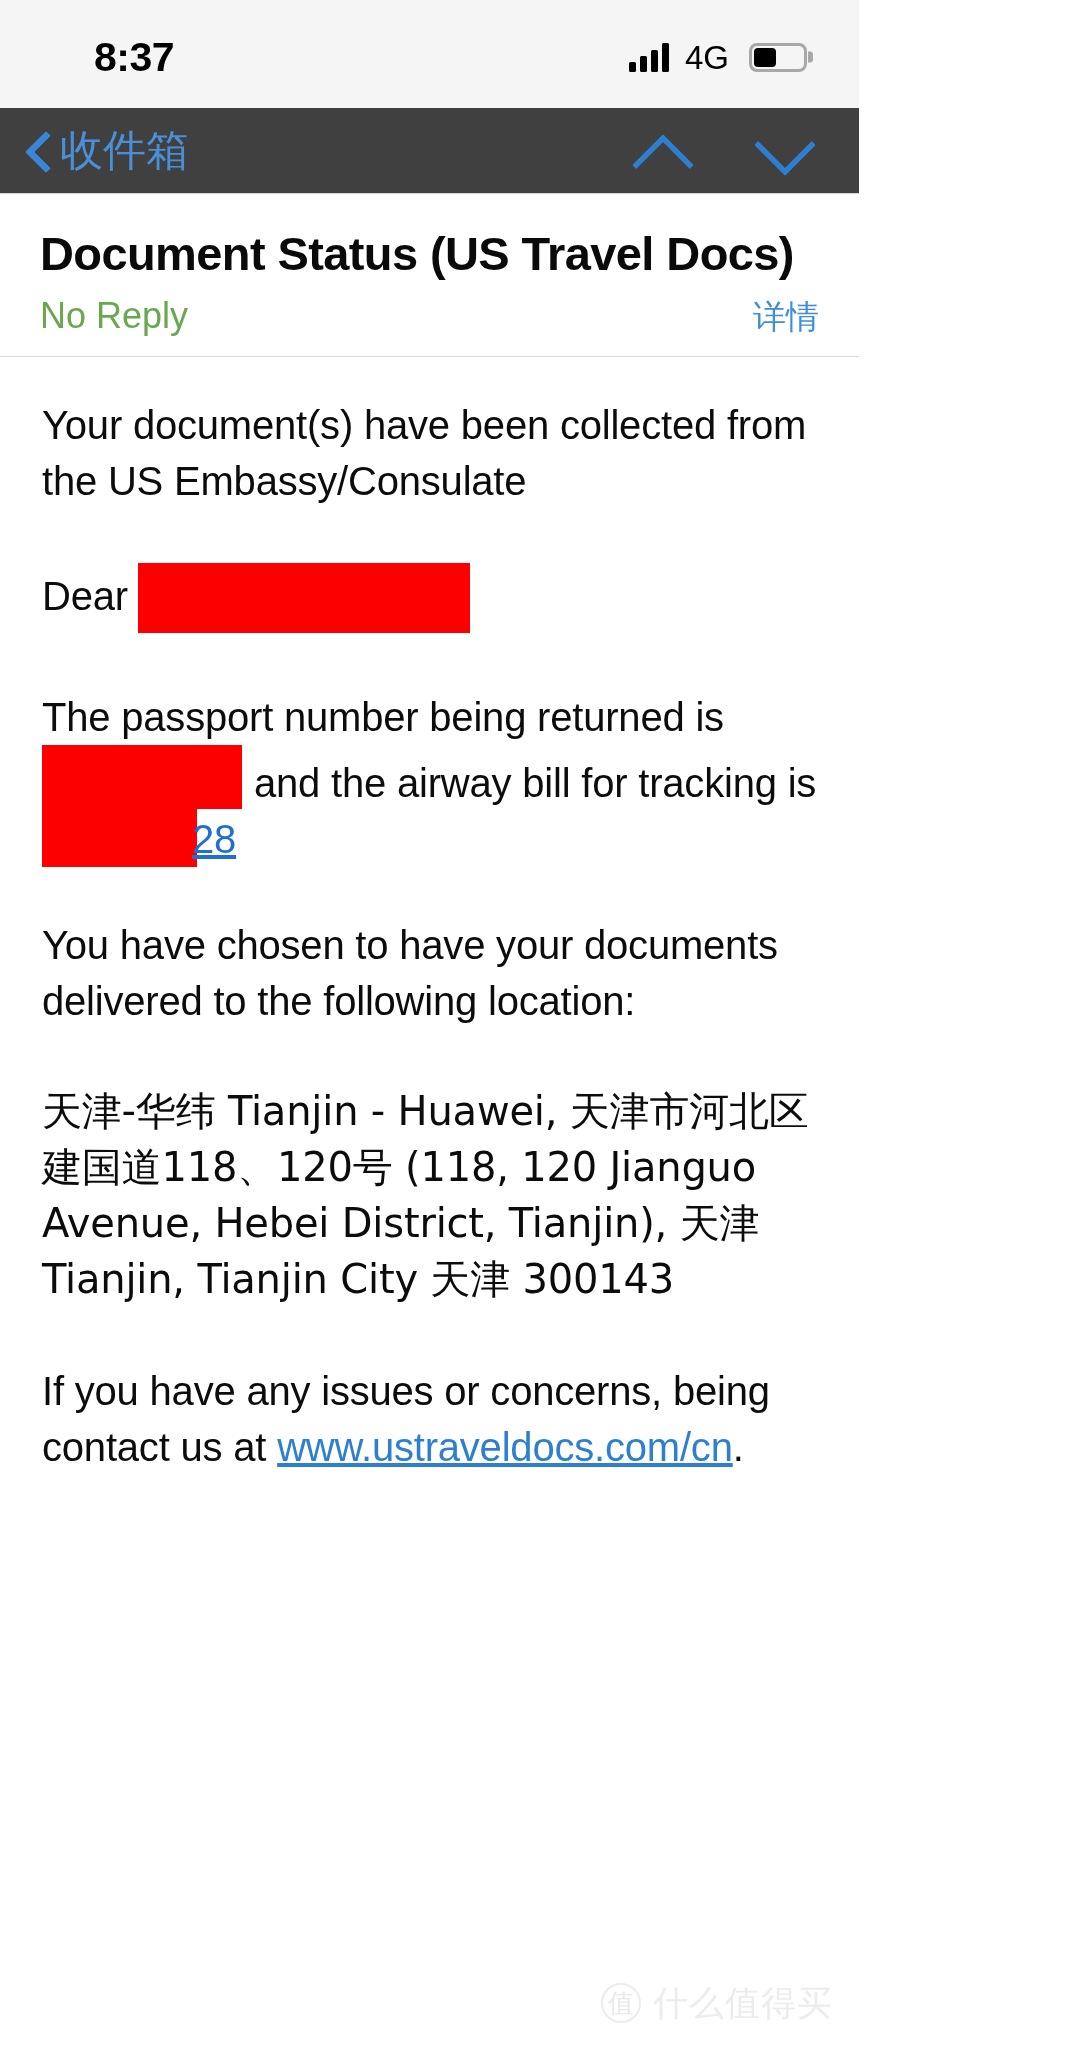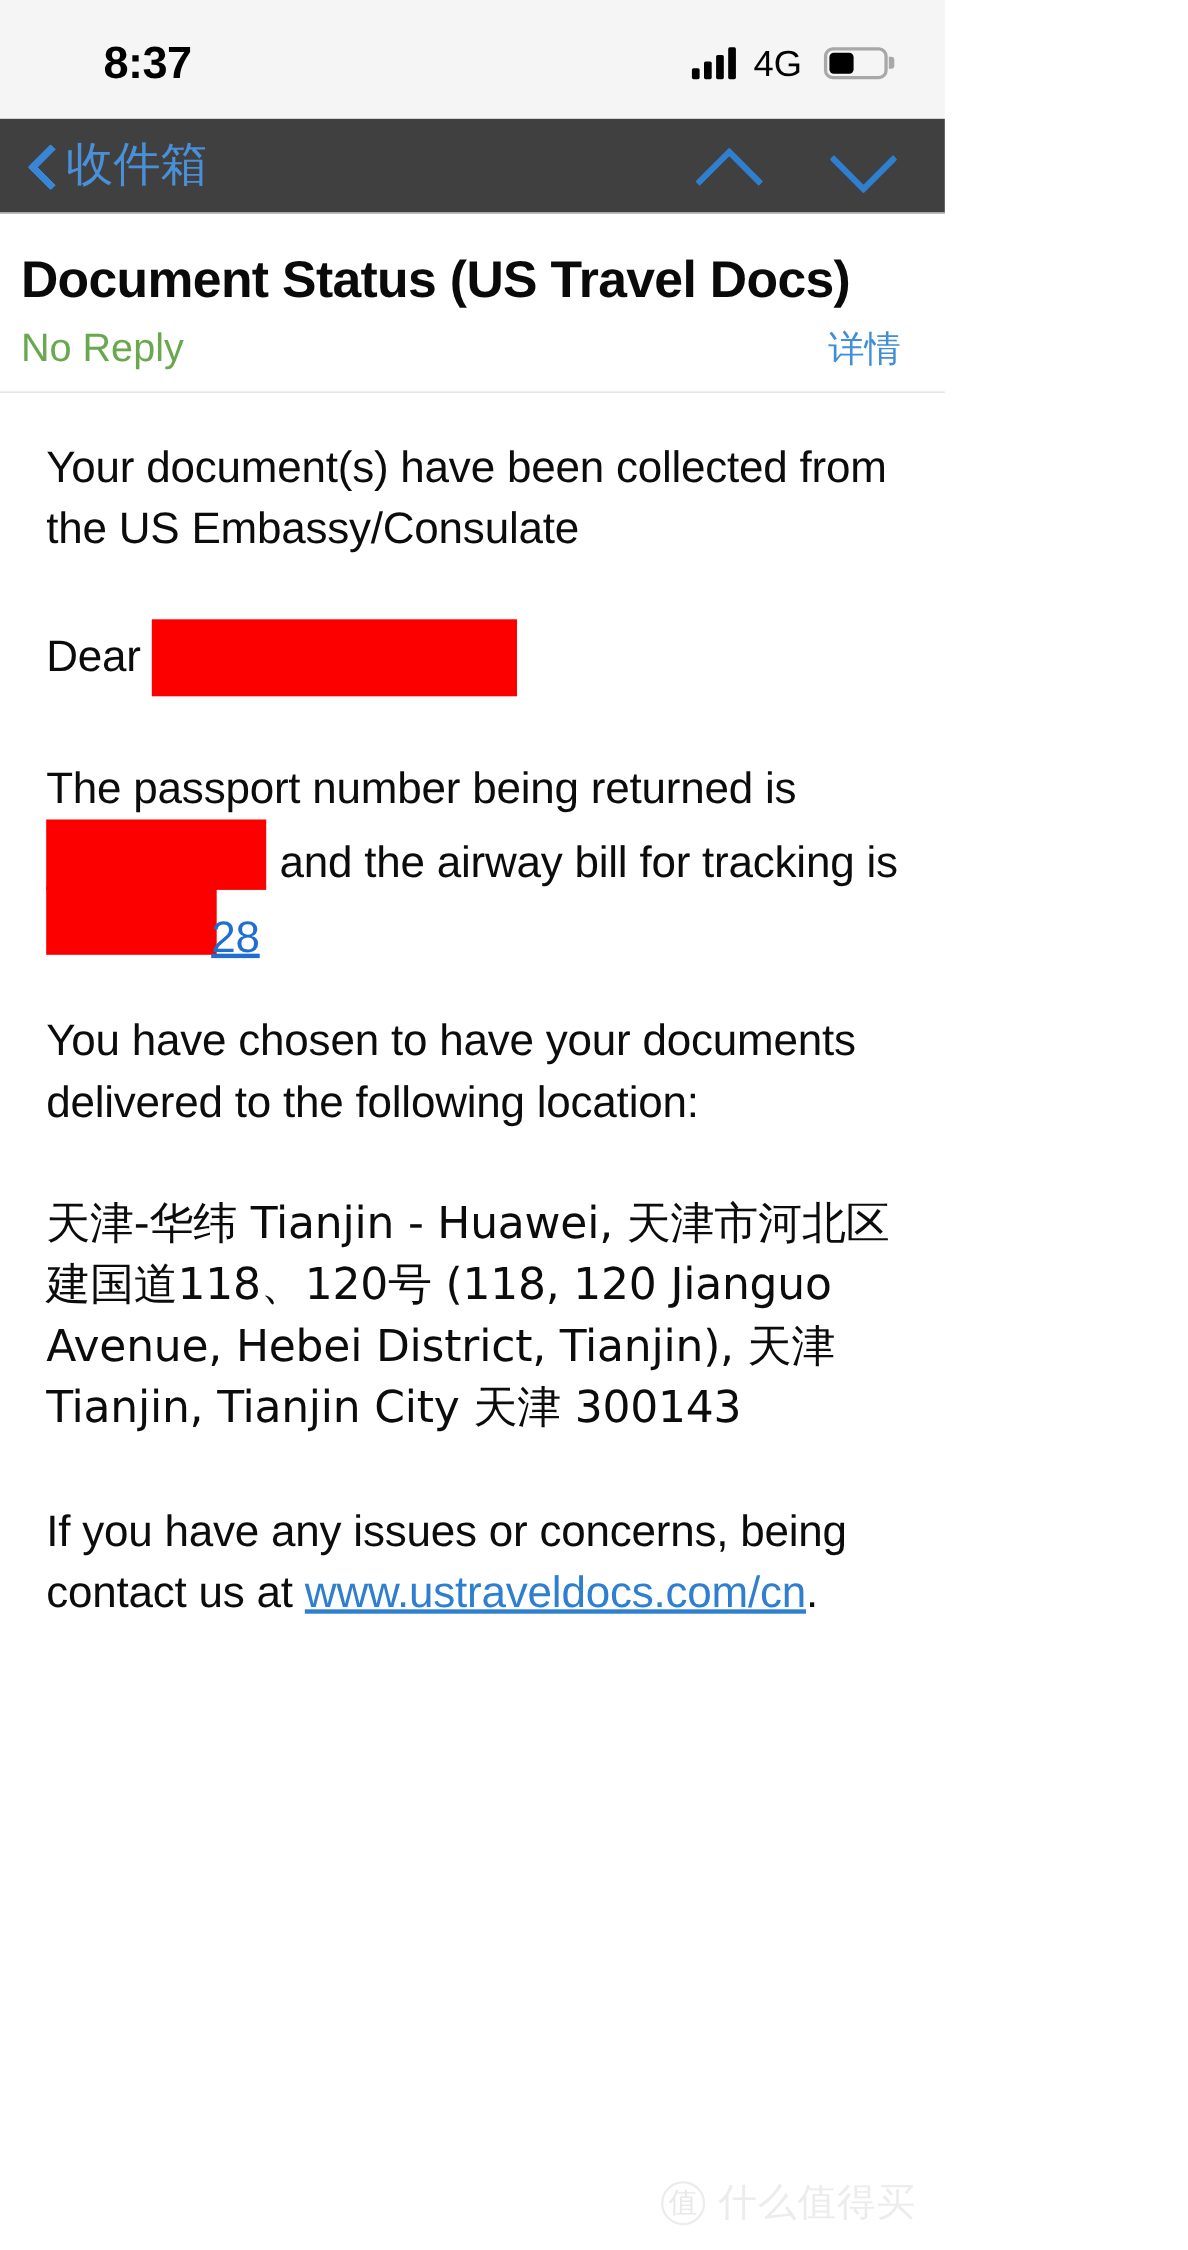--- a/index.html
+++ b/index.html
@@ -148,21 +148,21 @@
     border-bottom: 6px solid #2f7fd1;
     border-radius: 2px;
   }
   .chev-up::before   { top: 22px; transform: rotate(-135deg); }
   .chev-down::before { top: 2px;  transform: rotate(45deg); }
 
   
   .mail-header {
     background: #ffffff;
     border-bottom: 1px solid #d9d9d9;
-    padding: 34px 40px 22px 19px;
+    padding: 34px 40px 22px 40px;
   }
   .mail-subject {
     font-size: 47px;
     font-weight: 700;
     color: #0a0a0a;
     line-height: 1.1;
     letter-spacing: -0.6px;
     margin: 0 0 18px 0;
     white-space: nowrap;
   }
@@ -217,21 +217,21 @@
     display: block;
     height: 56px;
   }
   .redact-awb {
     position: absolute;
     left: 0; top: -6px;
     width: 155px; height: 62px;
   }
   .awb-link {
     position: absolute;
-    left: 150px; top: 12px;
+    left: 150px; top: 0;
     color: #1f6fd0;
     text-decoration: underline;
     cursor: pointer;
     text-align: right;
   }
 
   .link {
     color: #2f7fd1;
     text-decoration: underline;
     cursor: pointer;

